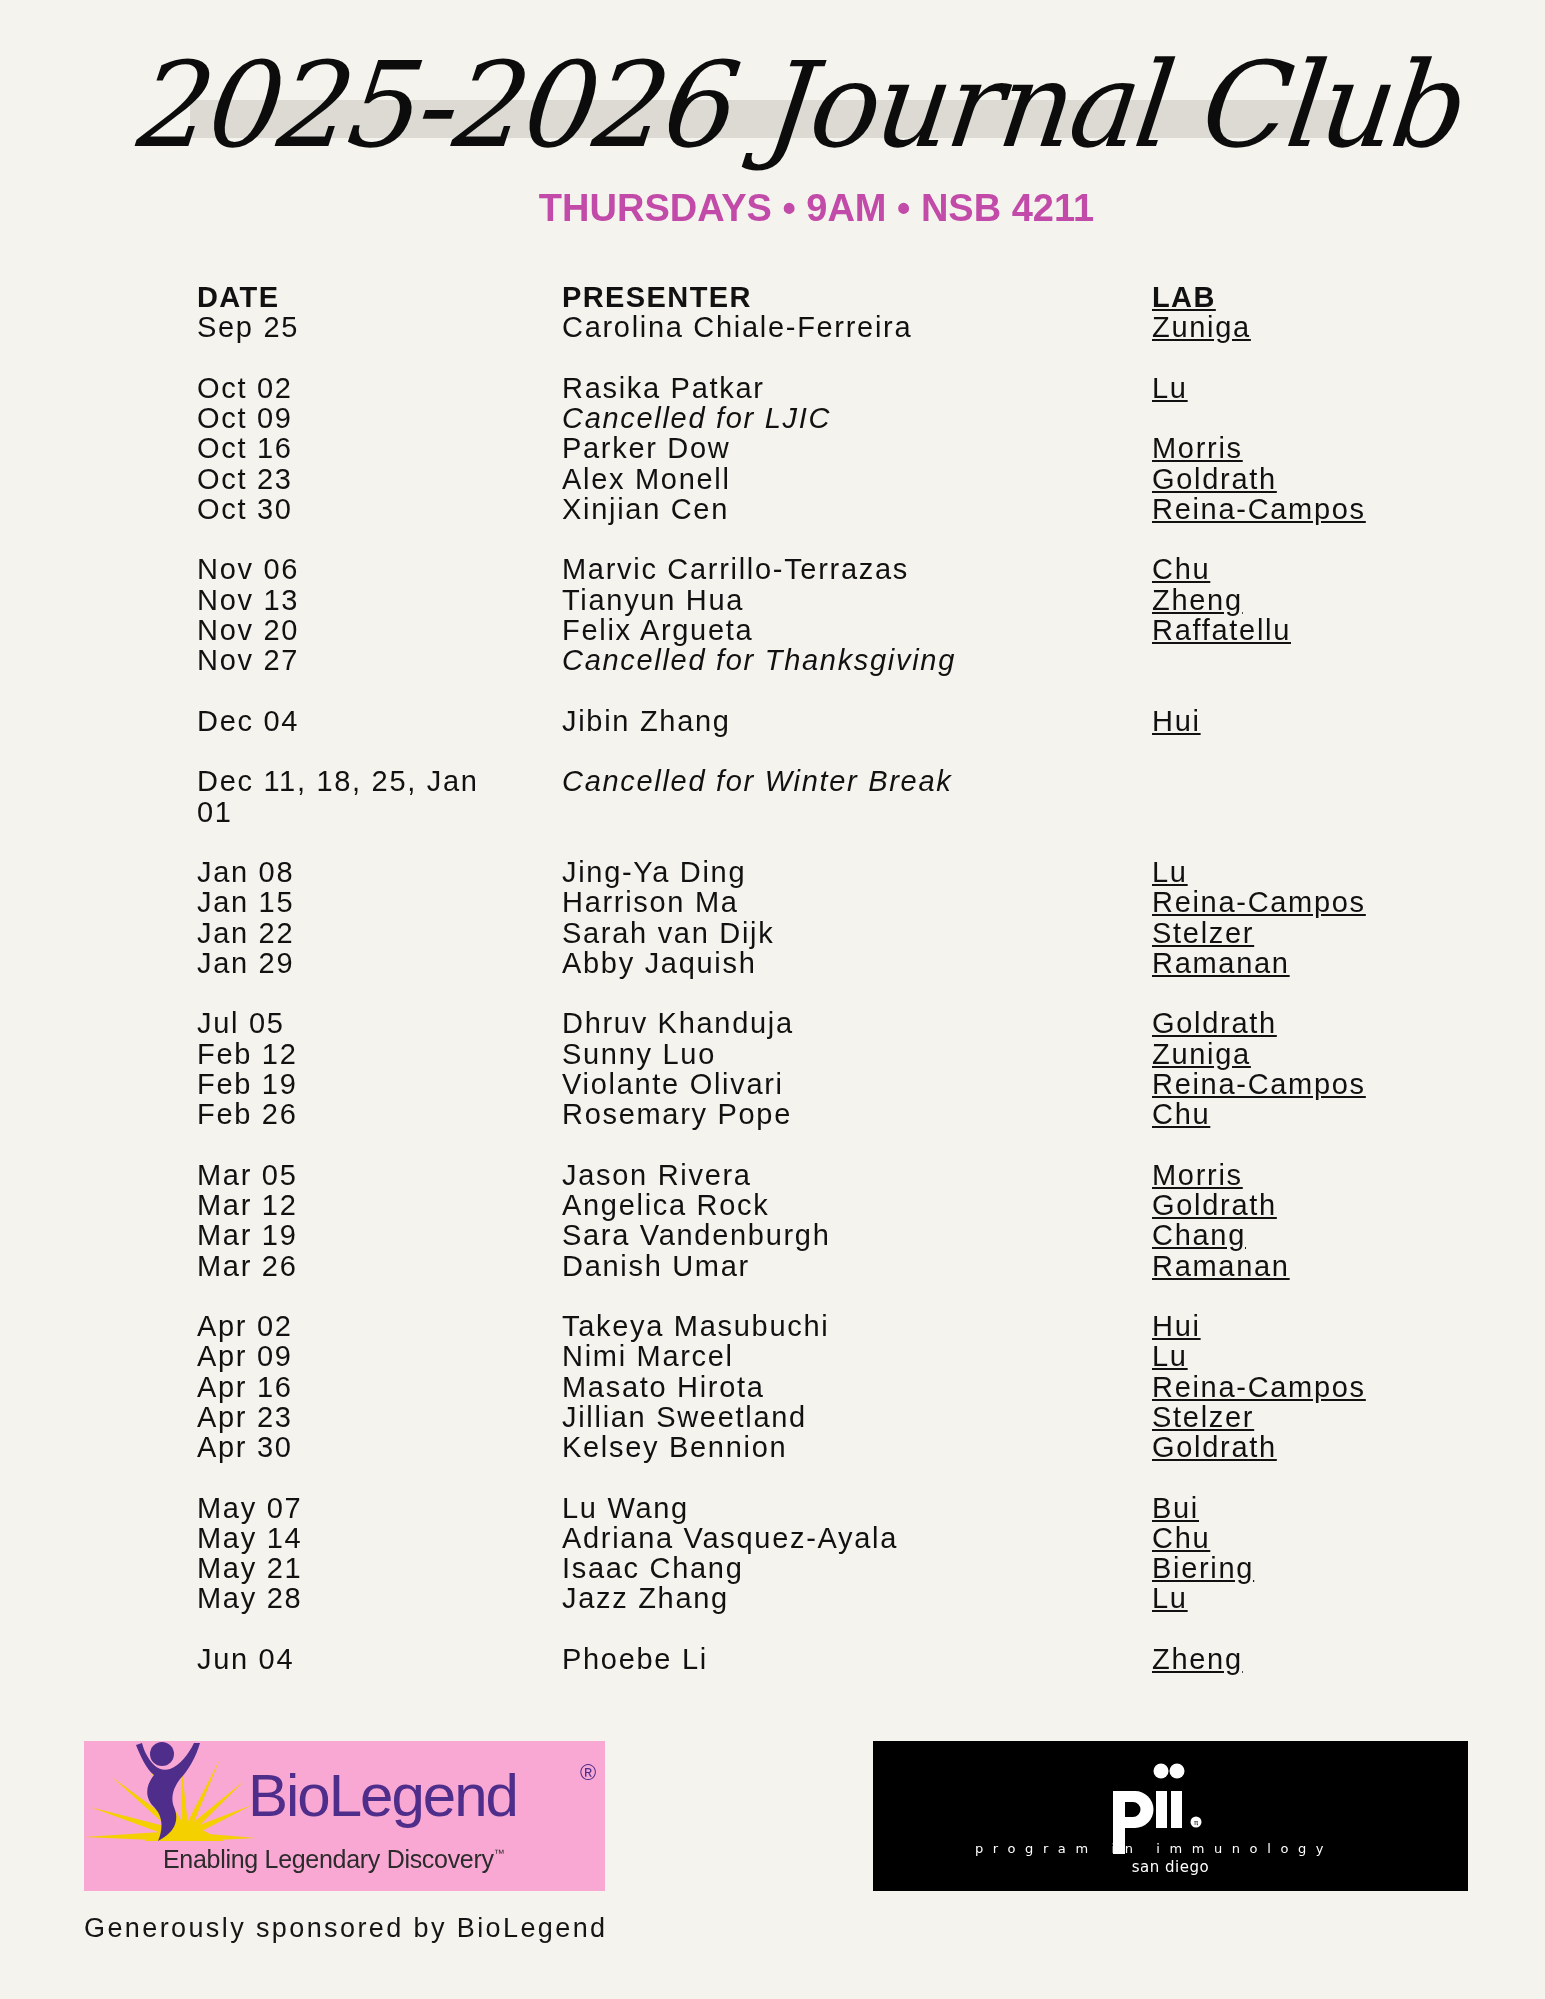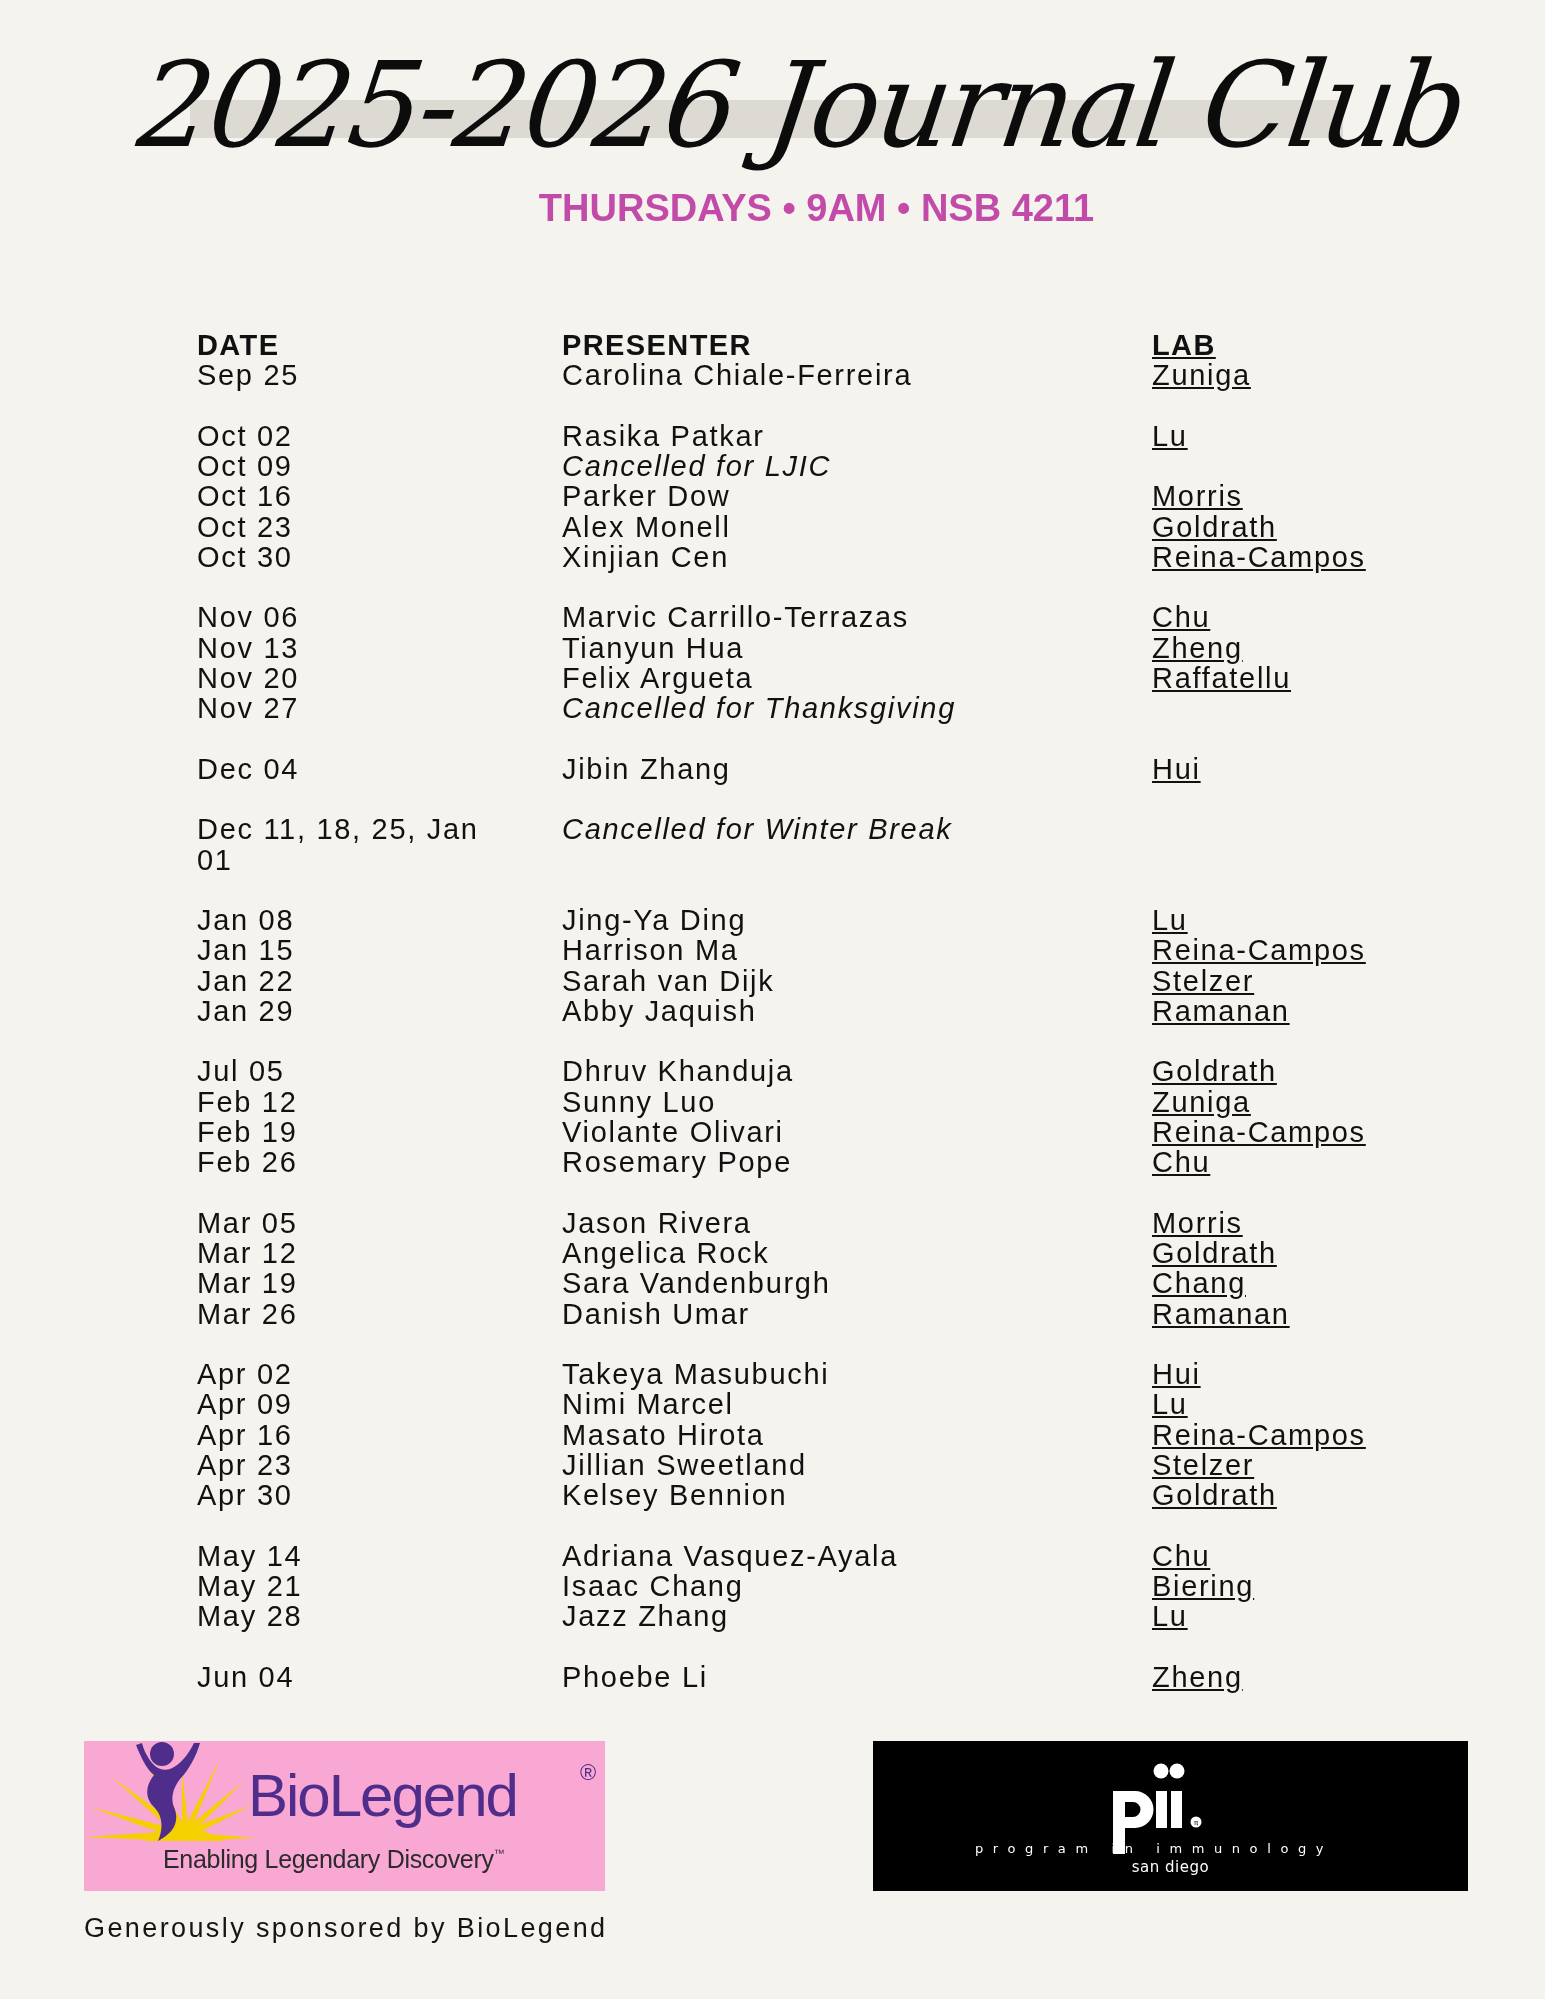--- a/index.html
+++ b/index.html
@@ -59,21 +59,20 @@
       line-height: 44px;
       color: #c24aa8;
       letter-spacing: 0px;
       padding-left: 44px;
     }
     .schedule {
       position: absolute;
       left: 0;
       top: 282px;
       width: 1545px;
-      margin-top: 48px;
     }
     .row {
       position: relative;
       height: 30.27px;
       font-size: 29px;
       line-height: 30.27px;
       letter-spacing: 1.7px;
       white-space: nowrap;
     }
     .row.blank { height: 30.27px; }
@@ -363,20 +362,25 @@
       <span class="cell c-date">Apr 23</span>
       <span class="cell c-presenter">Jillian Sweetland</span>
       <span class="cell c-lab">Stelzer</span>
     </div>
     <div class="row">
       <span class="cell c-date">Apr 30</span>
       <span class="cell c-presenter">Kelsey Bennion</span>
       <span class="cell c-lab">Goldrath</span>
     </div>
     <div class="row blank"></div>
+    <div class="row">
+      <span class="cell c-date">May 07</span>
+      <span class="cell c-presenter">Lu Wang</span>
+      <span class="cell c-lab">Bui</span>
+    </div>
     <div class="row">
       <span class="cell c-date">May 14</span>
       <span class="cell c-presenter">Adriana Vasquez-Ayala</span>
       <span class="cell c-lab">Chu</span>
     </div>
     <div class="row">
       <span class="cell c-date">May 21</span>
       <span class="cell c-presenter">Isaac Chang</span>
       <span class="cell c-lab">Biering</span>
     </div>

